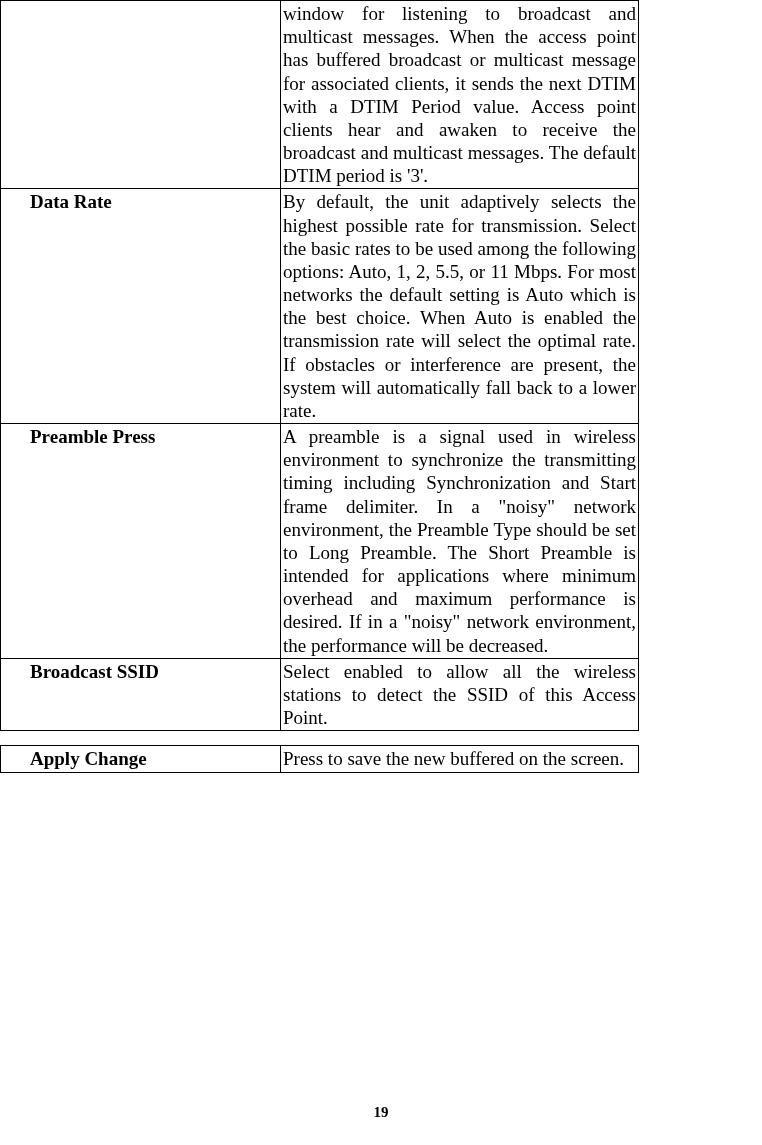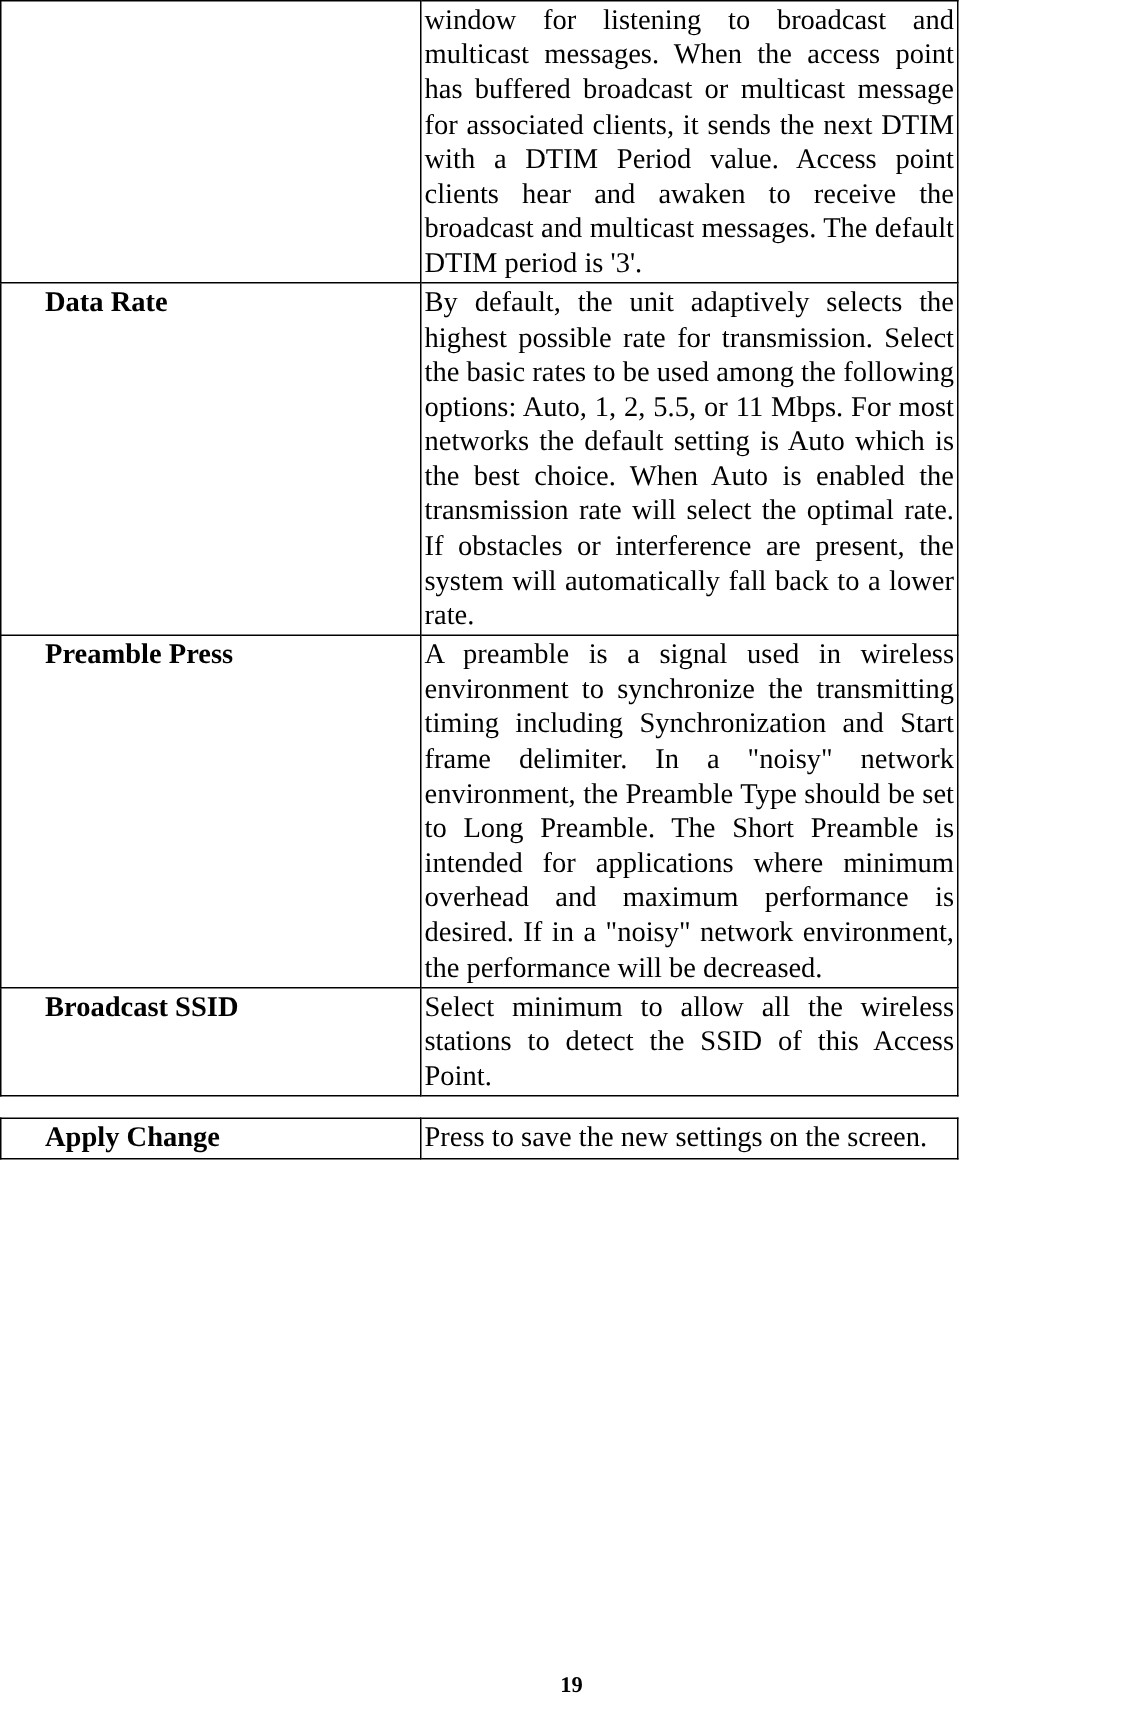--- a/index.html
+++ b/index.html
@@ -37,21 +37,21 @@
   table.doc-table td.desc {
     text-align: justify;
     text-justify: inter-word;
   }
   .gap {
     height: 14px;
   }
   .bold { font-weight: normal; }
   .page-number {
     position: absolute;
-    bottom: 12px;
+    bottom: 24px;
     left: 0;
     right: 0;
     text-align: center;
     font-weight: bold;
     font-size: 15px;
   }
 </style>
 </head>
 <body>
 
@@ -66,31 +66,31 @@
         <tr>
           <td class="label">Data Rate</td>
           <td class="desc">By default, the unit adaptively selects the highest possible rate for transmission. Select the basic rates to be used among the following options: Auto, 1, 2, 5.5, or 11 Mbps. For most networks the default setting is <span class="bold">Auto</span> which is the best choice. When <span class="bold">Auto</span> is enabled the transmission rate will select the optimal rate. If obstacles or interference are present, the system will automatically fall back to a lower rate.</td>
         </tr>
         <tr>
           <td class="label">Preamble Press</td>
           <td class="desc">A preamble is a signal used in wireless environment to synchronize the transmitting timing including Synchronization and Start frame delimiter. In a "noisy" network environment, the Preamble Type should be set to <span class="bold">Long Preamble</span>. The <span class="bold">Short Preamble</span> is intended for applications where minimum overhead and maximum performance is desired. If in a "noisy" network environment, the performance will be decreased.</td>
         </tr>
         <tr>
           <td class="label">Broadcast SSID</td>
-          <td class="desc">Select <span class="bold">minimum</span> to allow all the wireless stations to detect the SSID of this Access Point.</td>
+          <td class="desc">Select <span class="bold">enabled</span> to allow all the wireless stations to detect the SSID of this Access Point.</td>
         </tr>
       </tbody>
   </table>
 
   <div class="gap"></div>
 
   <table class="doc-table">
     <tbody>
         <tr>
           <td class="label">Apply Change</td>
-          <td class="desc">Press to save the new settings on the screen.</td>
+          <td class="desc">Press to save the new buffered on the screen.</td>
         </tr>
       </tbody>
   </table>
 
 </div>
 
 <div class="page-number">19</div>
 
 </body></html>

